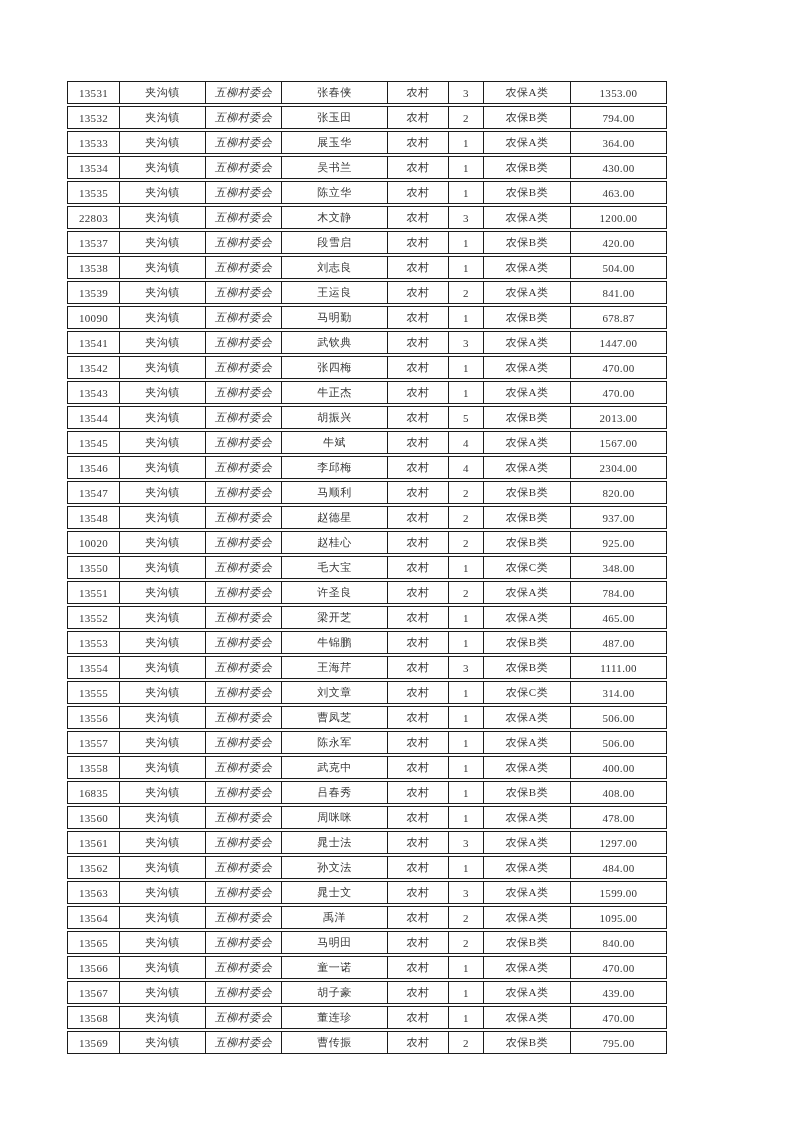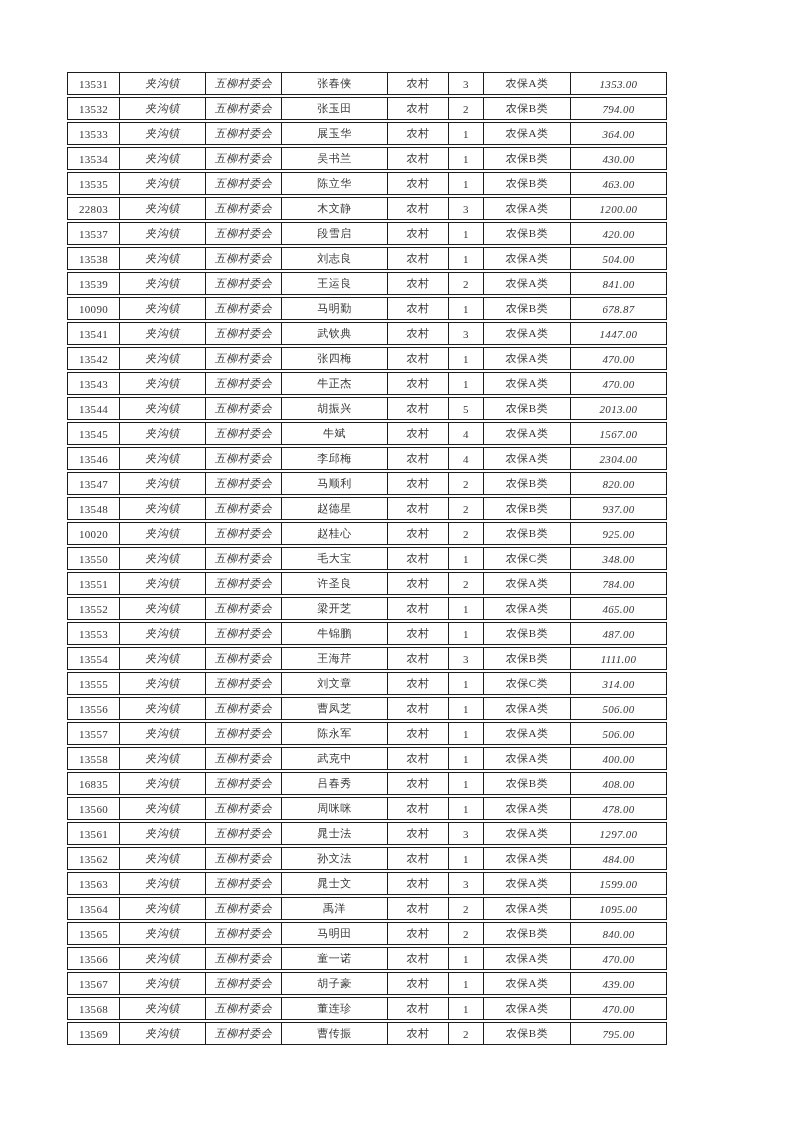--- a/index.html
+++ b/index.html
@@ -11,21 +11,21 @@
     position: relative;
     width: 793px;
     height: 1122px;
     background: #ffffff;
     overflow: hidden;
     font-family: "Liberation Serif", "DejaVu Serif", serif;
   }
   .table {
     position: absolute;
     left: 67px;
-    top: 72px;
+    top: 81px;
     width: 600px;
   }
   .row {
     display: flex;
     align-items: stretch;
     height: 23px;
     border: 1px solid #1c1c1c;
     margin-bottom: 2px;
     box-sizing: border-box;
     background: #ffffff;
@@ -36,27 +36,27 @@
     justify-content: center;
     box-sizing: border-box;
     font-size: 11px;
     color: #363636;
     letter-spacing: 0.5px;
     white-space: nowrap;
     overflow: hidden;
   }
   .cell.divider { border-right: 1px solid #1c1c1c; }
   .c0 { width: 52px; }
-  .c1 { width: 86px; font-style: italic; }
+  .c1 { width: 86px; }
   .c2 { width: 76px; font-style: italic; }
   .c3 { width: 106px; }
   .c4 { width: 61px; }
   .c5 { width: 35px; }
   .c6 { width: 87px; }
-  .c7 { flex: 1; font-style: italic; }
+  .c7 { flex: 1; }
   .c0, .c5, .c7 { letter-spacing: 0.3px; }
 </style>
 </head>
 <body>
 
 <div class="page">
   <div class="table" id="benefits-table">
       <div class="row">
         <div class="cell c0 divider">13531</div>
         <div class="cell c1 divider">夹沟镇</div>

